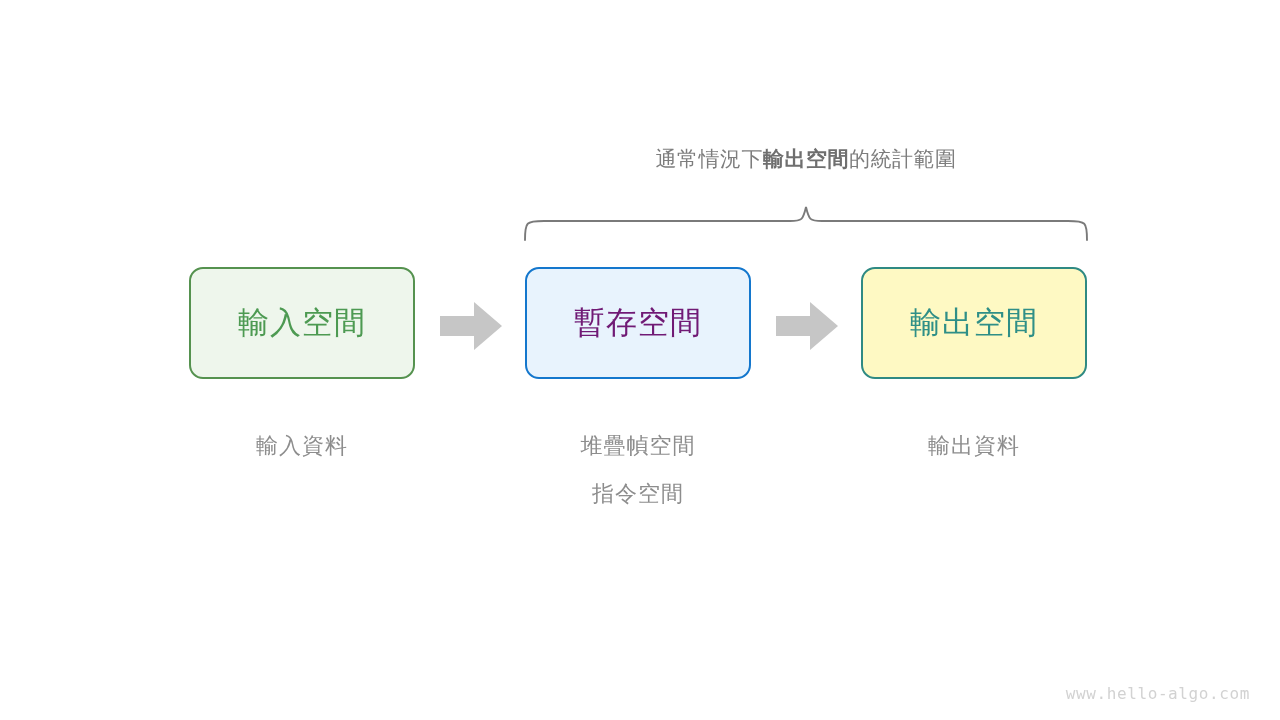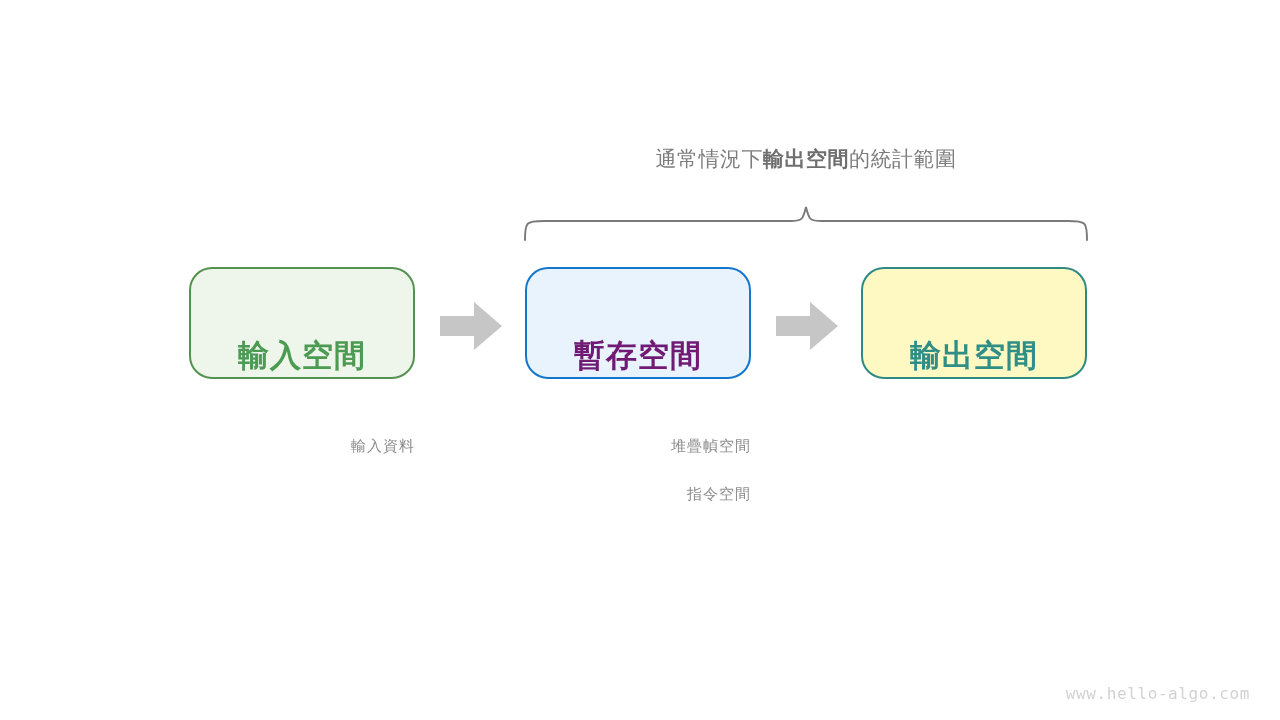--- a/index.html
+++ b/index.html
@@ -51,27 +51,27 @@
     left: 500px;
     top: 190px;
   }
 
   
   .box {
     position: absolute;
     top: 267px;
     width: 226px;
     height: 112px;
-    border-radius: 23px;
+    border-radius: 14px;
     box-sizing: border-box;
     display: flex;
-    align-items: flex-end;
+    align-items: center;
     justify-content: center;
     font-size: 31px;
-    font-weight: 700;
+    font-weight: 400;
     letter-spacing: 1px;
   }
   .box-input {
     left: 189px;
     background: #eef6ec;
     border: 2px solid #55924f;
     color: #4d9a52;
   }
   .box-temp {
     left: 525px;
@@ -99,26 +99,25 @@
     position: absolute;
     top: 422px;
     width: 226px;
     text-align: center;
   }
   .caption-col.col-input  { left: 189px; }
   .caption-col.col-temp   { left: 525px; }
   .caption-col.col-output { left: 861px; }
 
   .caption-line {
-    font-size: 15px;
+    font-size: 22px;
     color: #8d8d8d;
     line-height: 48px;
     letter-spacing: 1px;
     white-space: nowrap;
-    text-align: right;
   }
 
   
   .watermark {
     position: absolute;
     right: 30px;
     bottom: 17px;
     font-family: "DejaVu Sans Mono", "Liberation Mono", monospace;
     font-size: 16px;
     color: #d2d2d2;
@@ -168,16 +167,19 @@
 
   <div class="caption-col col-input">
     <div class="caption-line">輸入資料</div>
   </div>
 
   <div class="caption-col col-temp">
     <div class="caption-line">堆疊幀空間</div>
     <div class="caption-line">指令空間</div>
   </div>
 
+  <div class="caption-col col-output">
+    <div class="caption-line">輸出資料</div>
+  </div>
 
   <div class="watermark">www.hello-algo.com</div>
 
 </div>
 
 </body></html>

